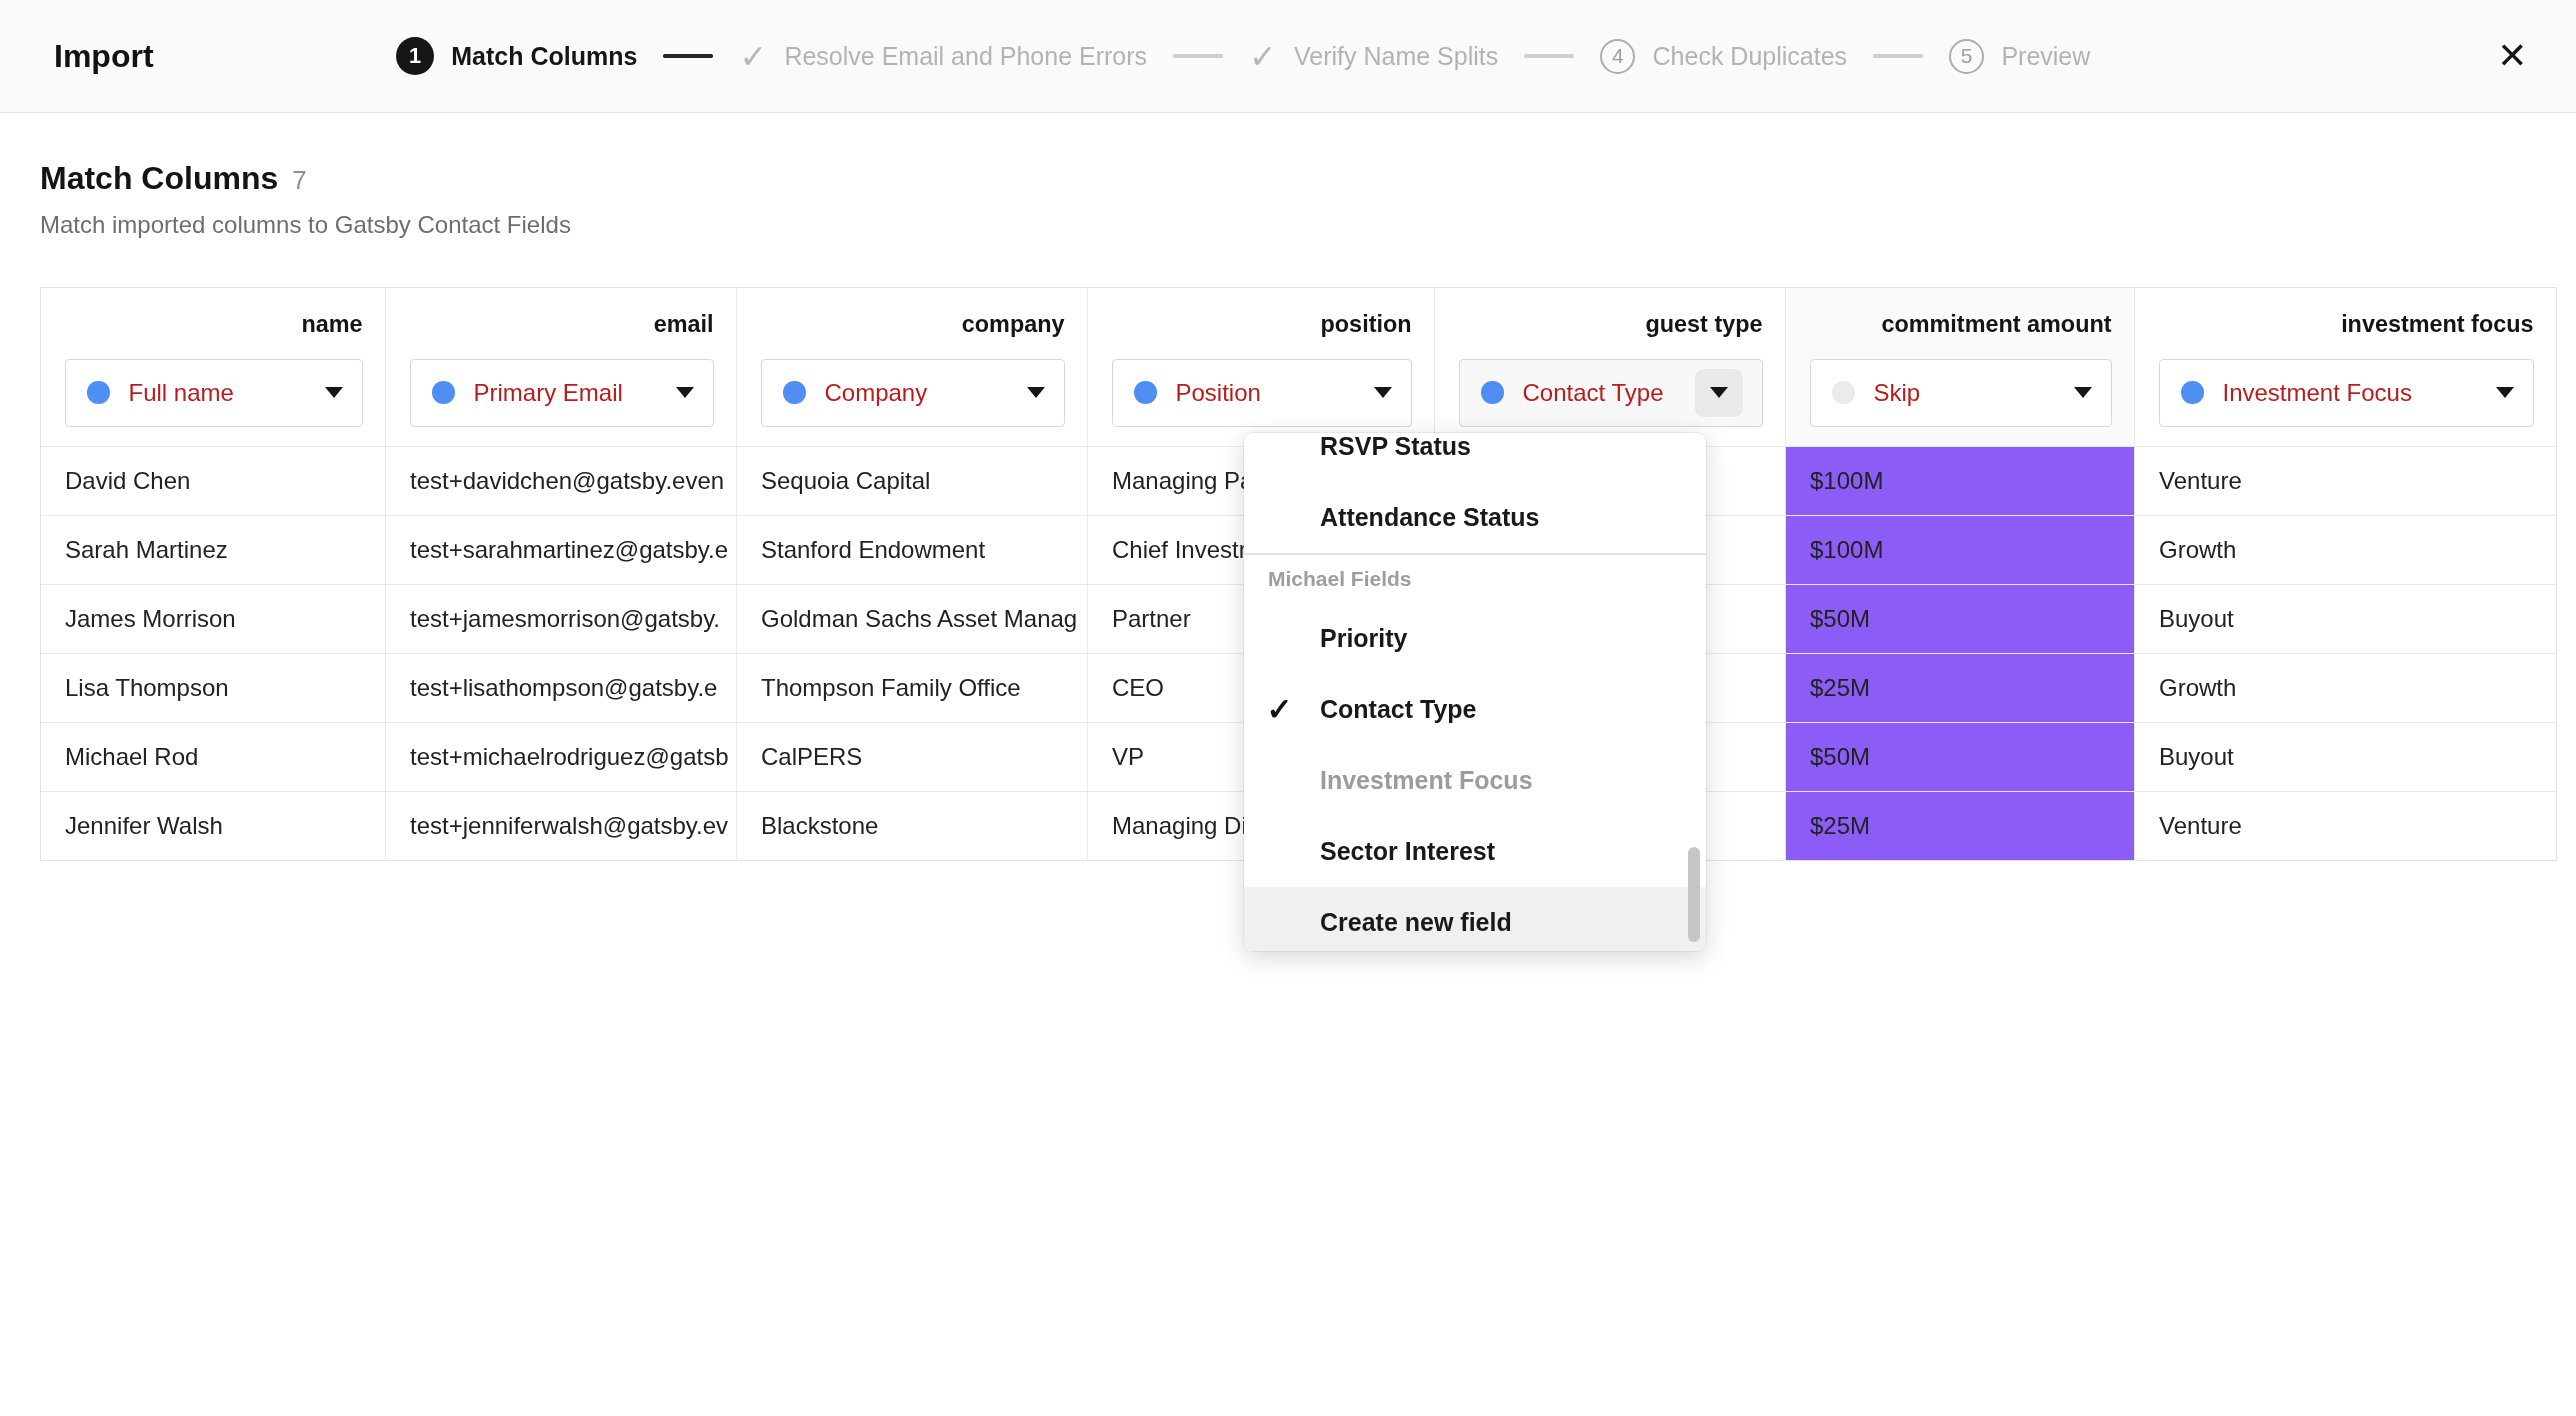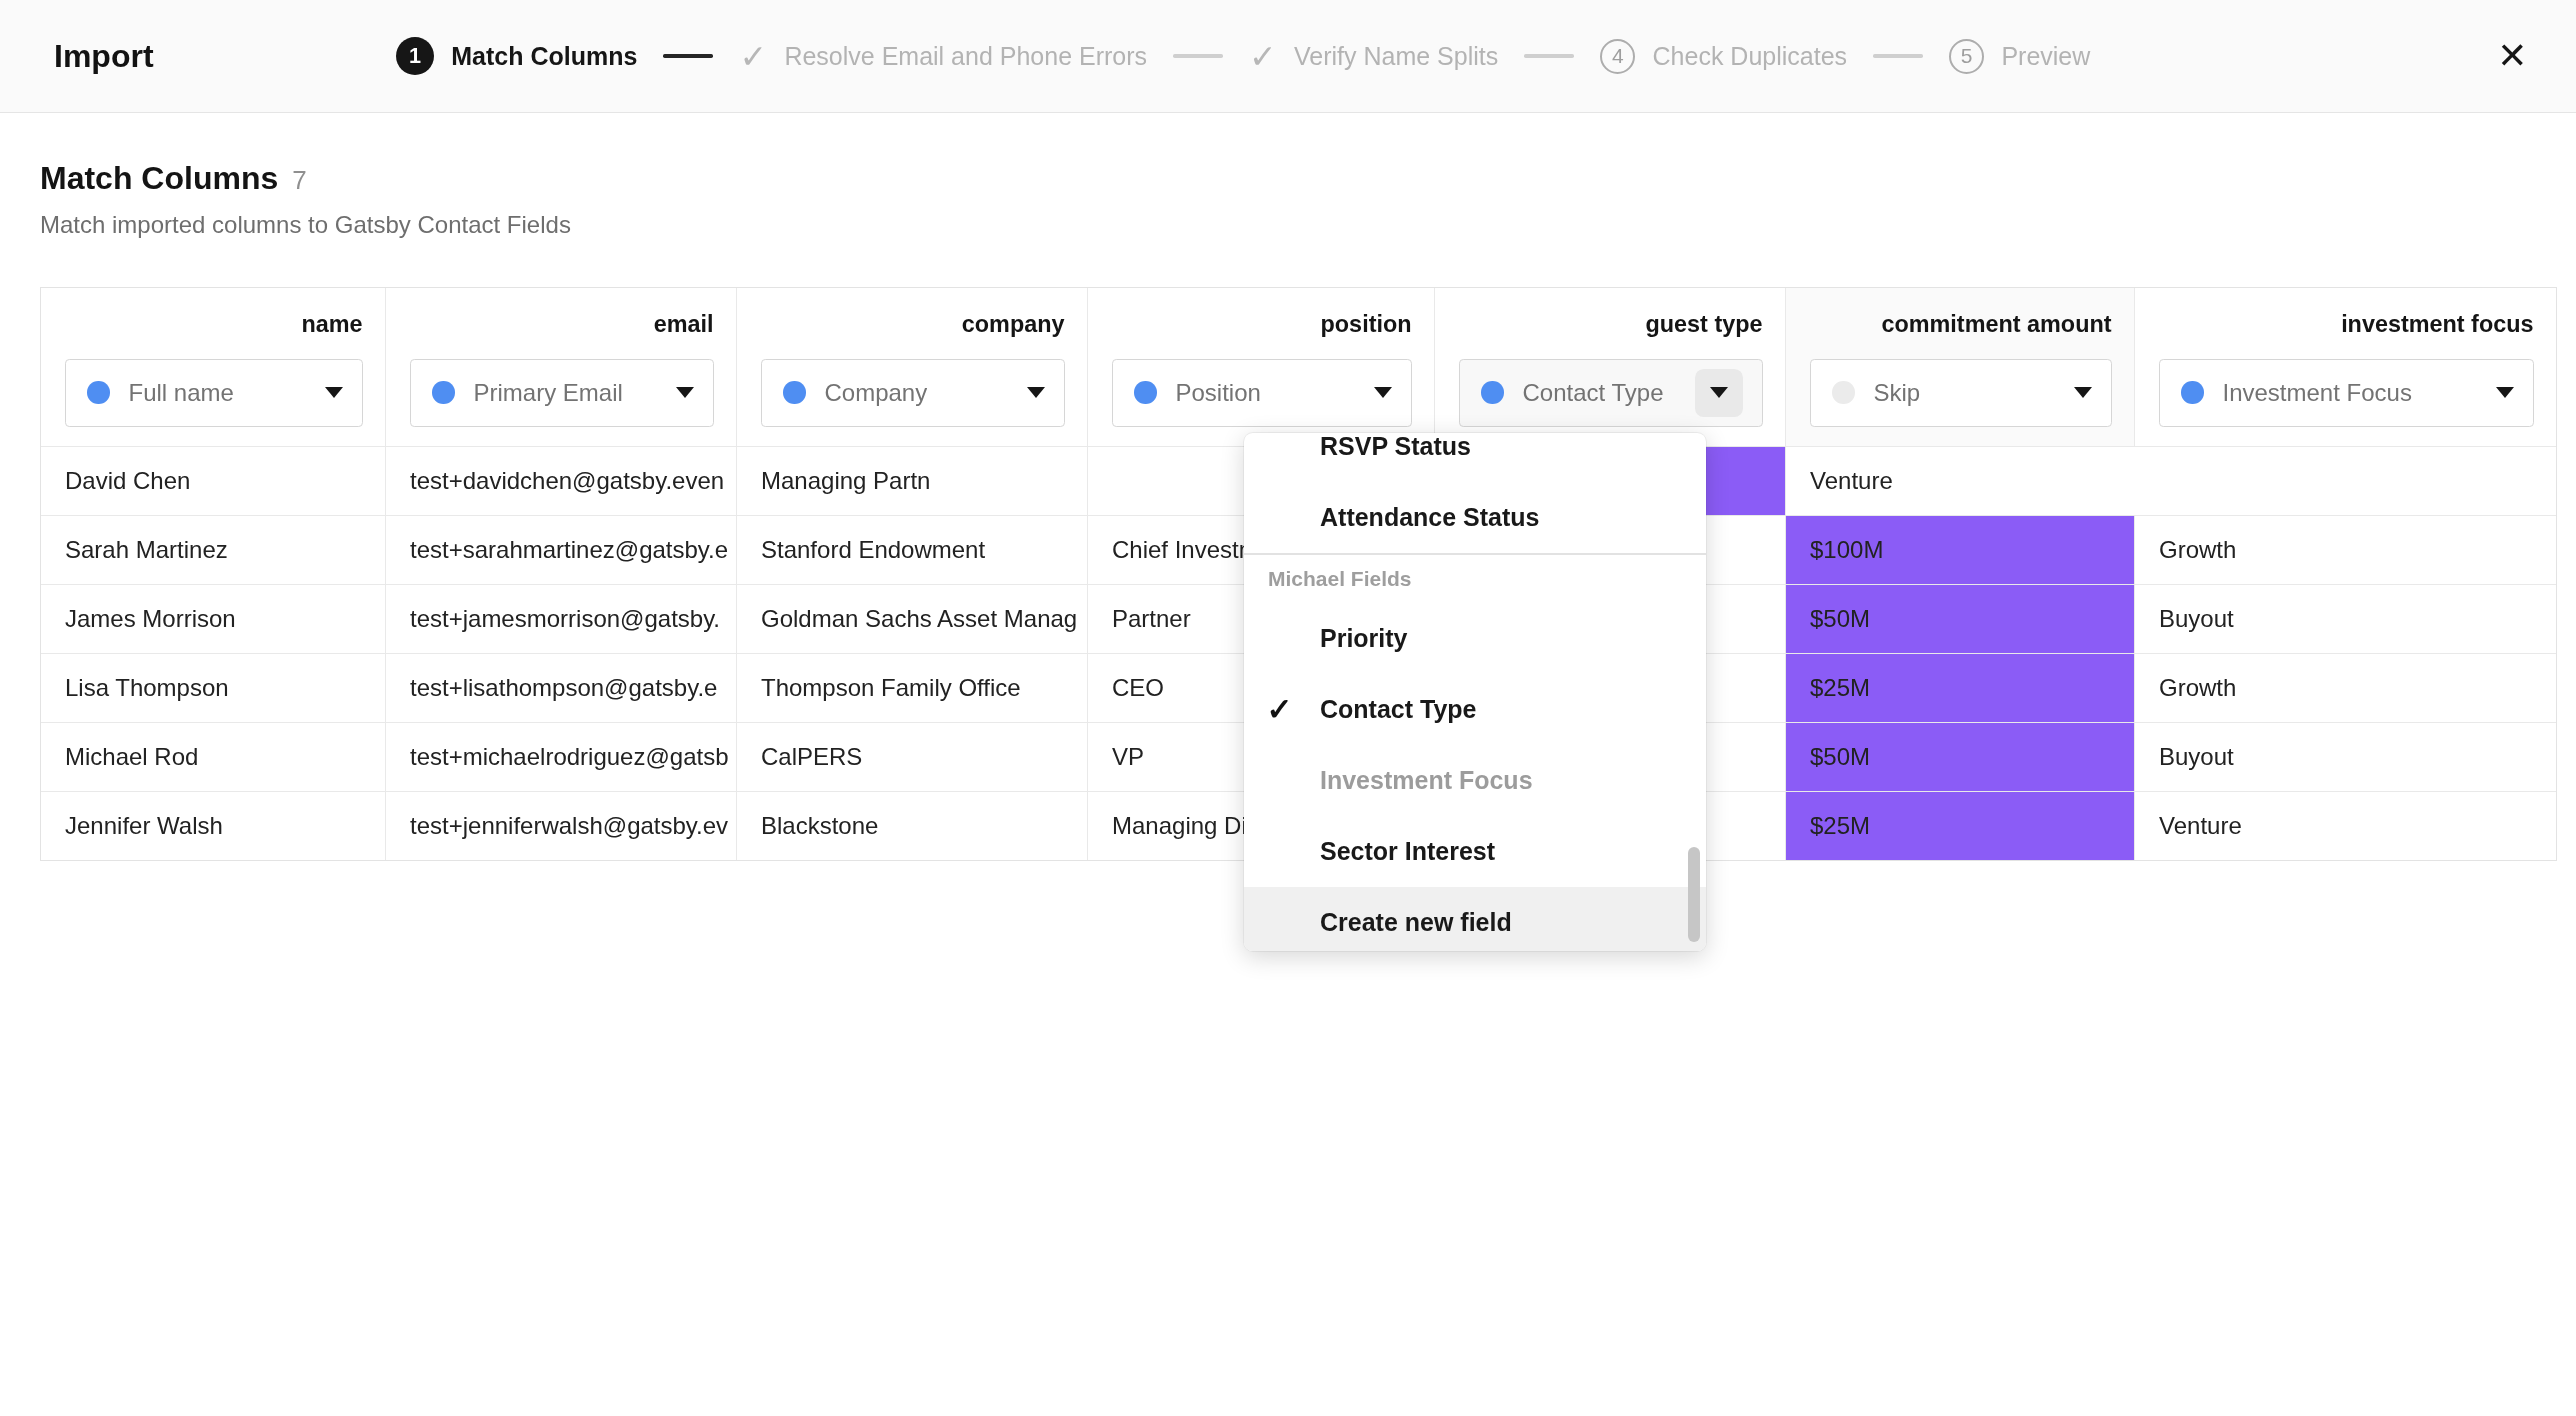--- a/index.html
+++ b/index.html
@@ -70,21 +70,21 @@
   .select {
     margin-top: 21px; height: 68px;
     border: 1.7px solid #d6d6d6; border-radius: 4.3px; background: #fff;
     display: flex; align-items: center;
     padding: 0 19px 0 21px; gap: 19px; cursor: pointer;
   }
   .select.open { background: #f8f8f8; }
   .dot { width: 22.5px; height: 22.5px; border-radius: 50%; flex: none; }
   .dot.blue { background: #4F8EF2; }
   .dot.gray { background: #ebebeb; }
-  .sel-label { font-size: 24px; color: #737373; white-space: nowrap; overflow: hidden; }
+  .sel-label { font-size: 24px; color: #b91c1c; white-space: nowrap; overflow: hidden; }
   .caret-box { margin-left: auto; display: flex; align-items: center; justify-content: center; flex: none; }
   .select.open .caret-box { width: 48px; height: 48px; background: #e9e9e9; border-radius: 8.7px; }
   .caret {
     width: 0; height: 0;
     border-left: 9.5px solid transparent; border-right: 9.5px solid transparent;
     border-top: 11.3px solid #161616;
   }
   .tbody .trow { border-bottom: 1.7px solid #e9e9e9; }
   .tbody .trow:last-child { border-bottom: none; }
   .td {
@@ -242,20 +242,21 @@
               <span class="caret"></span>
             </span>
         </div>
       </div>
     </div>
 
     <div class="tbody">
       <div class="trow">
         <div class="td">David Chen</div>
         <div class="td">test+davidchen@gatsby.even</div>
+        <div class="td">Sequoia Capital</div>
         <div class="td">Managing Partn</div>
         <div class="td"></div>
         <div class="td skip">$100M</div>
         <div class="td">Venture</div>
       </div>
       <div class="trow">
         <div class="td">Sarah Martinez</div>
         <div class="td">test+sarahmartinez@gatsby.e</div>
         <div class="td">Stanford Endowment</div>
         <div class="td">Chief Investme</div>

